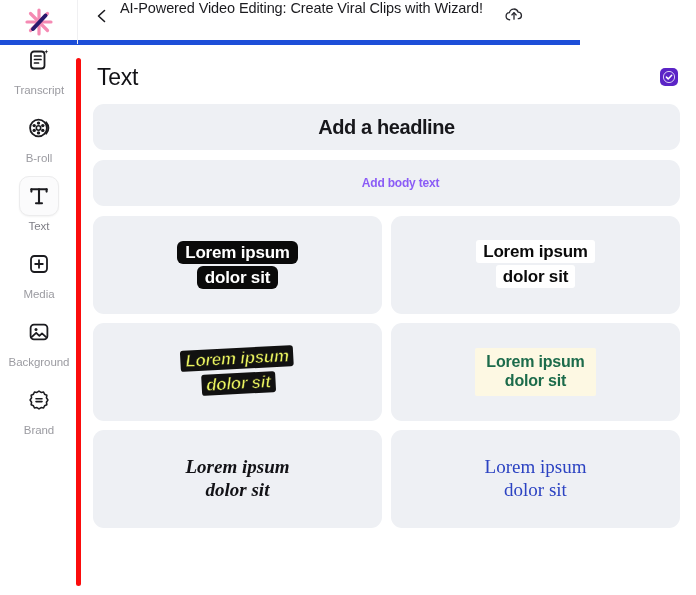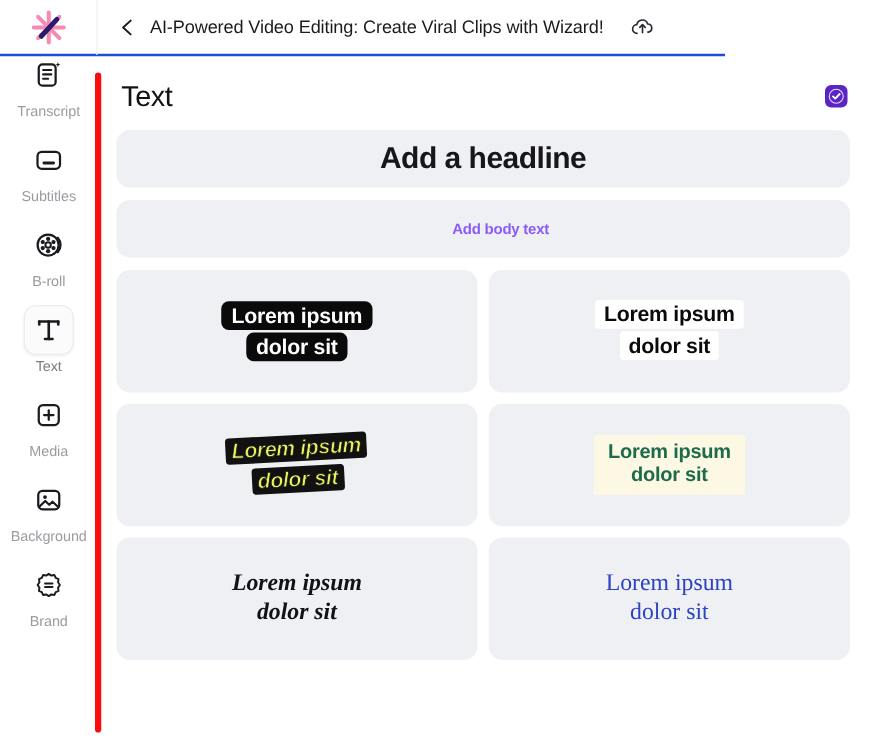--- a/index.html
+++ b/index.html
@@ -19,24 +19,23 @@
     width: 696px;
     height: 595px;
     background: #ffffff;
   }
 
   
   .header {
     position: absolute;
     left: 0; top: 0;
     width: 580px; height: 45px;
-    border-bottom: 2px solid #1d4ed8;
+    border-bottom: 5px solid #1d4ed8;
     box-sizing: border-box;
     display: flex;
-    align-items: center;
   }
   .logo-wrap {
     width: 78px;
     height: 44px;
     display: flex;
     align-items: center;
     justify-content: center;
     border-right: 1px solid #f0f0f2;
     box-sizing: border-box;
   }
@@ -175,21 +174,21 @@
     height: 46px;
     background: #eef0f4;
     border-radius: 11px;
     display: flex;
     align-items: center;
     justify-content: center;
     cursor: pointer;
     user-select: none;
   }
   .big-btn.headline {
-    font-size: 24px;
+    font-size: 20px;
     font-weight: bold;
     color: #17171b;
     letter-spacing: -0.4px;
   }
   .big-btn.body {
     font-size: 12px;
     font-weight: bold;
     color: #8b5cf6;
     letter-spacing: -0.2px;
     padding-left: 28px;
@@ -348,29 +347,20 @@
           <line x1="7.5" y1="8" x2="14" y2="8" stroke="#1b1b1f" stroke-width="1.7" stroke-linecap="round"></line>
           <line x1="7.5" y1="11.5" x2="14" y2="11.5" stroke="#1b1b1f" stroke-width="1.7" stroke-linecap="round"></line>
           <line x1="7.5" y1="15" x2="11.5" y2="15" stroke="#1b1b1f" stroke-width="1.7" stroke-linecap="round"></line>
           <path d="M19.3 1.6l.55 1.55 1.55.55-1.55.55-.55 1.55-.55-1.55-1.55-.55 1.55-.55z" fill="#1b1b1f"></path>
         </svg>
       </div>
       <div class="nav-label">Transcript</div>
     </div>
 
 
-    <div class="nav-item">
-      <div class="nav-icon">
-        <svg width="24" height="24" viewBox="0 0 24 24">
-          <rect x="3" y="5.5" width="18" height="13.5" rx="3.4" fill="none" stroke="#1b1b1f" stroke-width="1.8"></rect>
-          <rect x="7" y="13.2" width="10" height="2.3" rx="1.1" fill="#1b1b1f"></rect>
-        </svg>
-      </div>
-      <div class="nav-label">Subtitles</div>
-    </div>
 
     <div class="nav-item">
       <div class="nav-icon">
         <svg width="24" height="24" viewBox="0 0 24 24">
           <circle cx="11.5" cy="12" r="8.4" fill="none" stroke="#1b1b1f" stroke-width="1.8"></circle>
           <circle cx="11.5" cy="12" r="2.2" fill="none" stroke="#1b1b1f" stroke-width="1.6"></circle>
           <circle cx="11.5" cy="7.1" r="1.7" fill="#1b1b1f"></circle>
           <circle cx="11.5" cy="16.9" r="1.7" fill="#1b1b1f"></circle>
           <circle cx="7.2" cy="9.6" r="1.7" fill="#1b1b1f"></circle>
           <circle cx="15.8" cy="9.6" r="1.7" fill="#1b1b1f"></circle>

